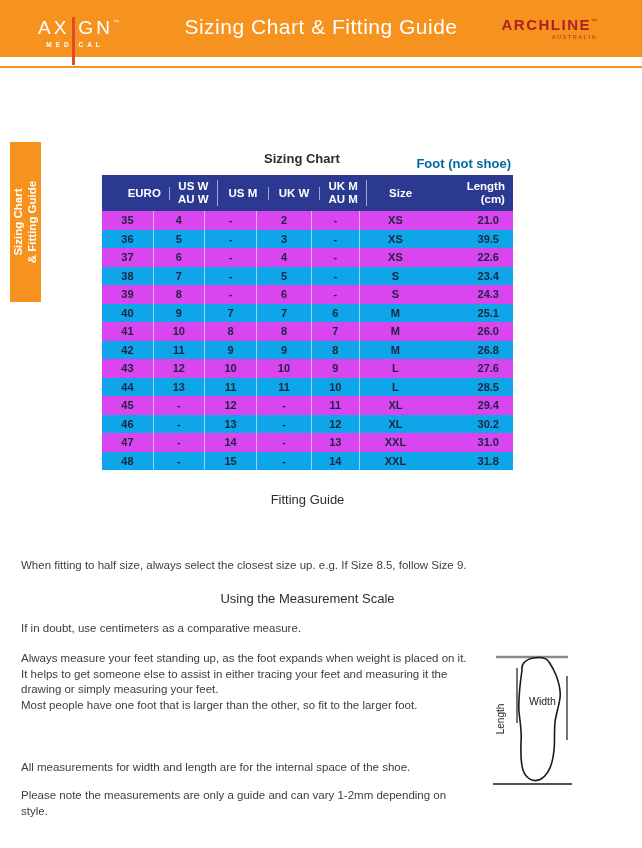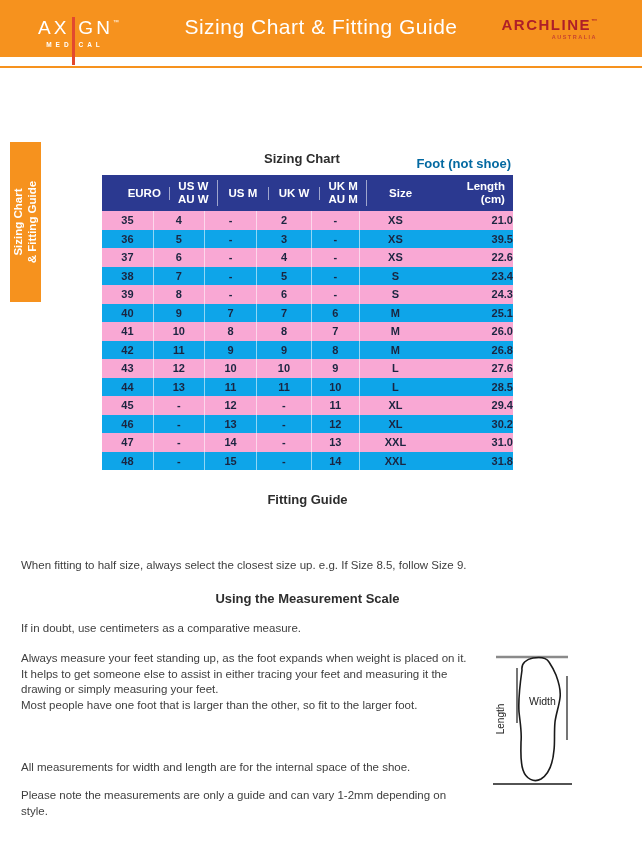--- a/index.html
+++ b/index.html
@@ -34,33 +34,33 @@
   
   .sc-title{position:absolute;left:92px;top:151px;width:420px;text-align:center;
             font-size:13px;font-weight:bold;color:#2d2d2d;}
   .foot-note{position:absolute;left:311px;top:156px;width:200px;text-align:right;
              font-size:13px;font-weight:bold;color:#0369a1;}
 
   .sizing-table{position:absolute;left:102px;top:175px;width:411px;}
   .thead{display:flex;background:#2B3990;min-height:36px;align-items:center;padding-left:18px;}
   .th{color:#fff;font-size:11.5px;font-weight:bold;text-align:center;line-height:13px;box-sizing:border-box;}
   .tbody .tr{display:flex;height:18.5px;align-items:center;}
-  .tr.blue{background:#f9a8d4;}
+  .tr.blue{background:#d946ef;}
   .tr.lav{background:#0ea5e9;}
   .td{font-size:11px;font-weight:bold;color:#1B2540;text-align:center;box-sizing:border-box;height:100%;
       display:flex;align-items:center;justify-content:center;}
   .c0{width:12.6%;} .c1{width:12.4%;} .c2{width:12.8%;} .c3{width:13.2%;}
   .c4{width:11.8%;} .c5{width:17.2%;} .c6{width:20%;}
   .sep{border-right:1px solid rgba(255,255,255,0.55);}
   .th.c6{text-align:right;padding-right:8px;}
-  .td.c6{justify-content:flex-end;}
+  .td.c6{justify-content:flex-end;padding-right:14px;}
 
   
   .h2{position:absolute;left:20px;width:575px;text-align:center;
-      font-size:13px;font-weight:bold;color:#2d2d2d;}
+      font-size:13px;font-weight:normal;color:#2d2d2d;}
   .para{position:absolute;left:21px;font-size:11.5px;line-height:15.5px;color:#3e3e3e;}
 
   
   .foot-diagram{position:absolute;left:488px;top:648px;}
 </style>
 </head>
 <body>
 
 <div id="page">
 

